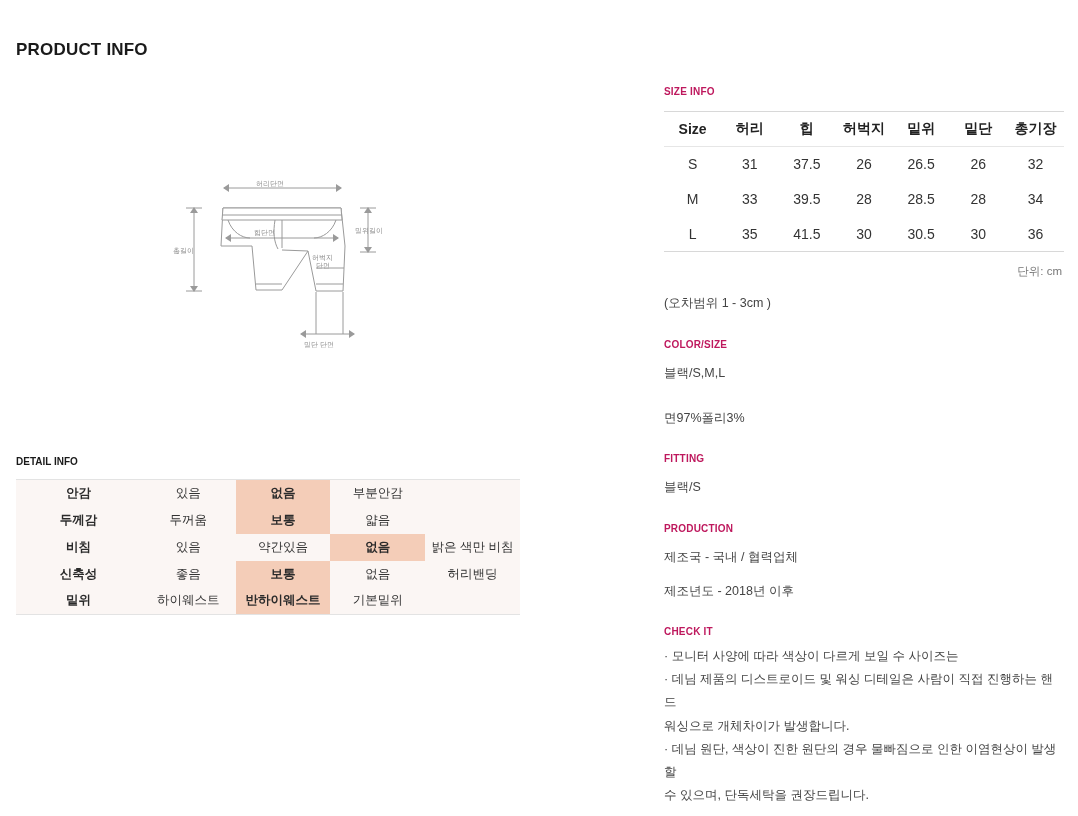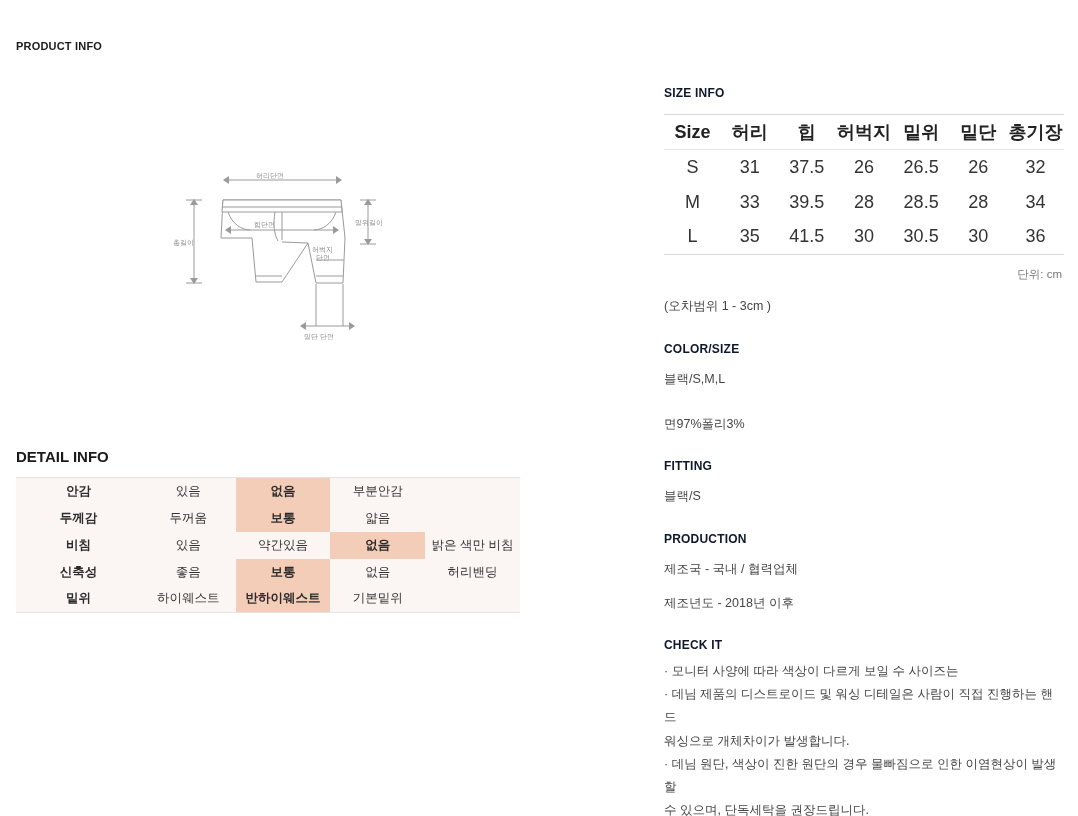--- a/index.html
+++ b/index.html
@@ -17,39 +17,39 @@
   }
 
   
   .left-col {
     position: absolute;
     left: 16px;
     top: 40px;
     width: 620px;
   }
   .product-info-title {
-    font-size: 11px;
+    font-size: 17px;
     font-weight: bold;
     letter-spacing: 0.2px;
     color: #1a1a1a;
     margin: 0 0 10px 0;
   }
 
   
   .illus-wrap {
     position: relative;
     width: 500px;
     height: 340px;
     margin-top: 56px;
     margin-left: 0;
   }
 
   
   .detail-info-title {
-    font-size: 15px;
+    font-size: 10px;
     font-weight: bold;
     color: #1a1a1a;
     margin: 0 0 12px 0;
   }
   .detail-table {
     border-collapse: collapse;
     width: 504px;
     table-layout: fixed;
     border-top: 1px solid #e3e3e3;
     border-bottom: 1px solid #e3e3e3;
@@ -79,37 +79,37 @@
   
   .right-col {
     position: absolute;
     left: 664px;
     top: 86px;
     width: 400px;
     font-size: 12.5px;
     color: #333;
   }
   .sec-title {
-    font-size: 12px;
-    font-weight: bold;
-    color: #0f172a;
+    font-size: 10px;
+    font-weight: bold;
+    color: #be185d;
     letter-spacing: 0.2px;
     margin: 0 0 8px 0;
   }
   .size-table {
     border-collapse: collapse;
     width: 400px;
     table-layout: fixed;
     margin-top: 14px;
     border-top: 1px solid #d8d8d8;
     border-bottom: 1px solid #d8d8d8;
   }
   .size-table th, .size-table td {
     text-align: center;
-    font-size: 18px;
+    font-size: 14px;
     height: 35px;
     padding: 0;
     font-weight: normal;
     color: #333;
   }
   .size-table thead th {
     font-weight: bold;
     color: #222;
     border-bottom: 1px solid #e6e6e6;
   }

